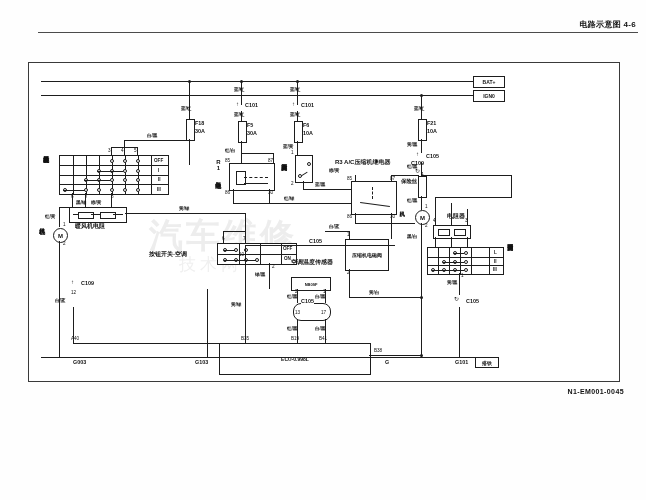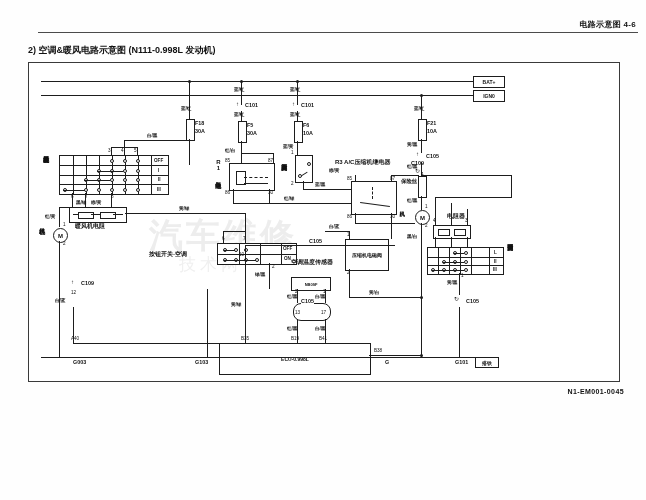--- a/index.html
+++ b/index.html
@@ -51,21 +51,20 @@
   .relaybox{position:absolute;border:1px solid #1d1d1d;background:#fff;}
   .coil{position:absolute;border:1px solid #1d1d1d;background:#fff;}
 </style>
 </head>
 <body>
 
 <div class="page">
 
   <div class="hdr-rule"></div>
   <div class="hdr-title">电路示意图 4-6</div>
-  <div class="subtitle">2) 空调&amp;暖风电路示意图 (N111-0.998L 发动机)</div>
 
   <div class="frame">
 
     <div class="wm">汽车维修</div>
     <div class="wm2">技术网</div>
 
     <div class="w h" style="left:12px;top:18px;width:432px;"></div>
     <div class="w h" style="left:12px;top:32px;width:432px;"></div>
     <div class="tag" style="left:444px;top:13px;width:30px;height:10px;">BAT+</div>
     <div class="tag" style="left:444px;top:27px;width:30px;height:10px;">IGN0</div>

